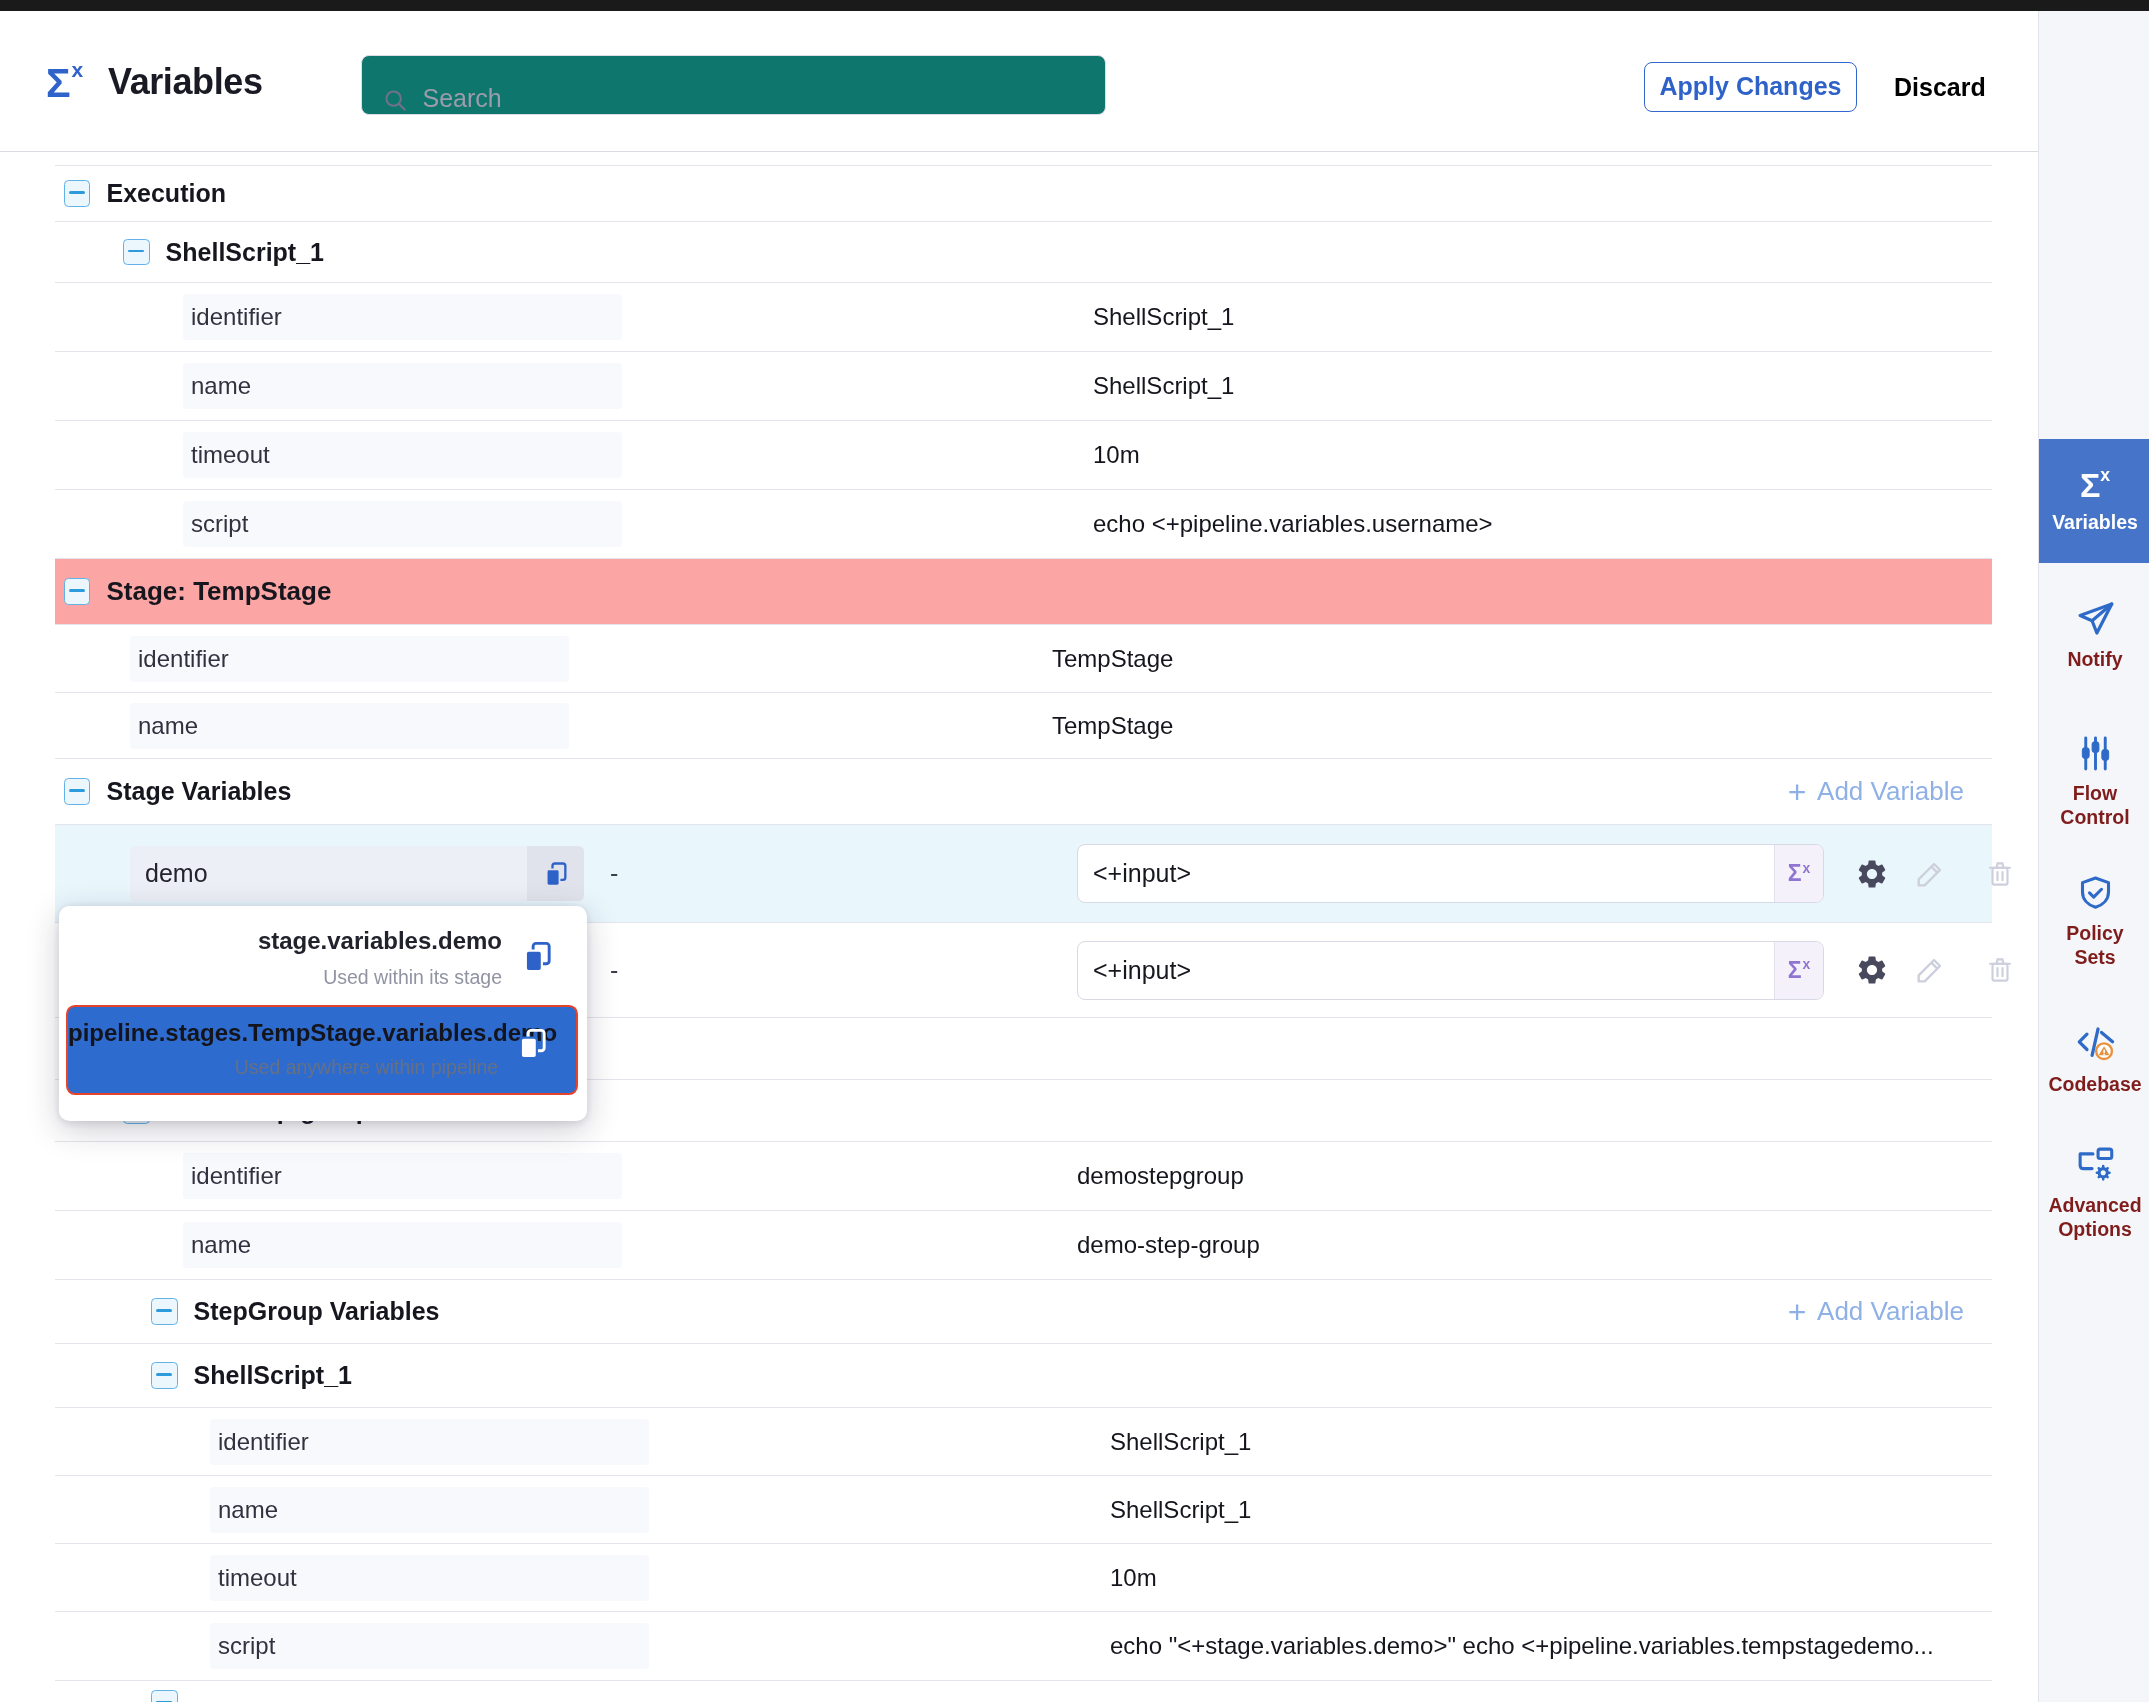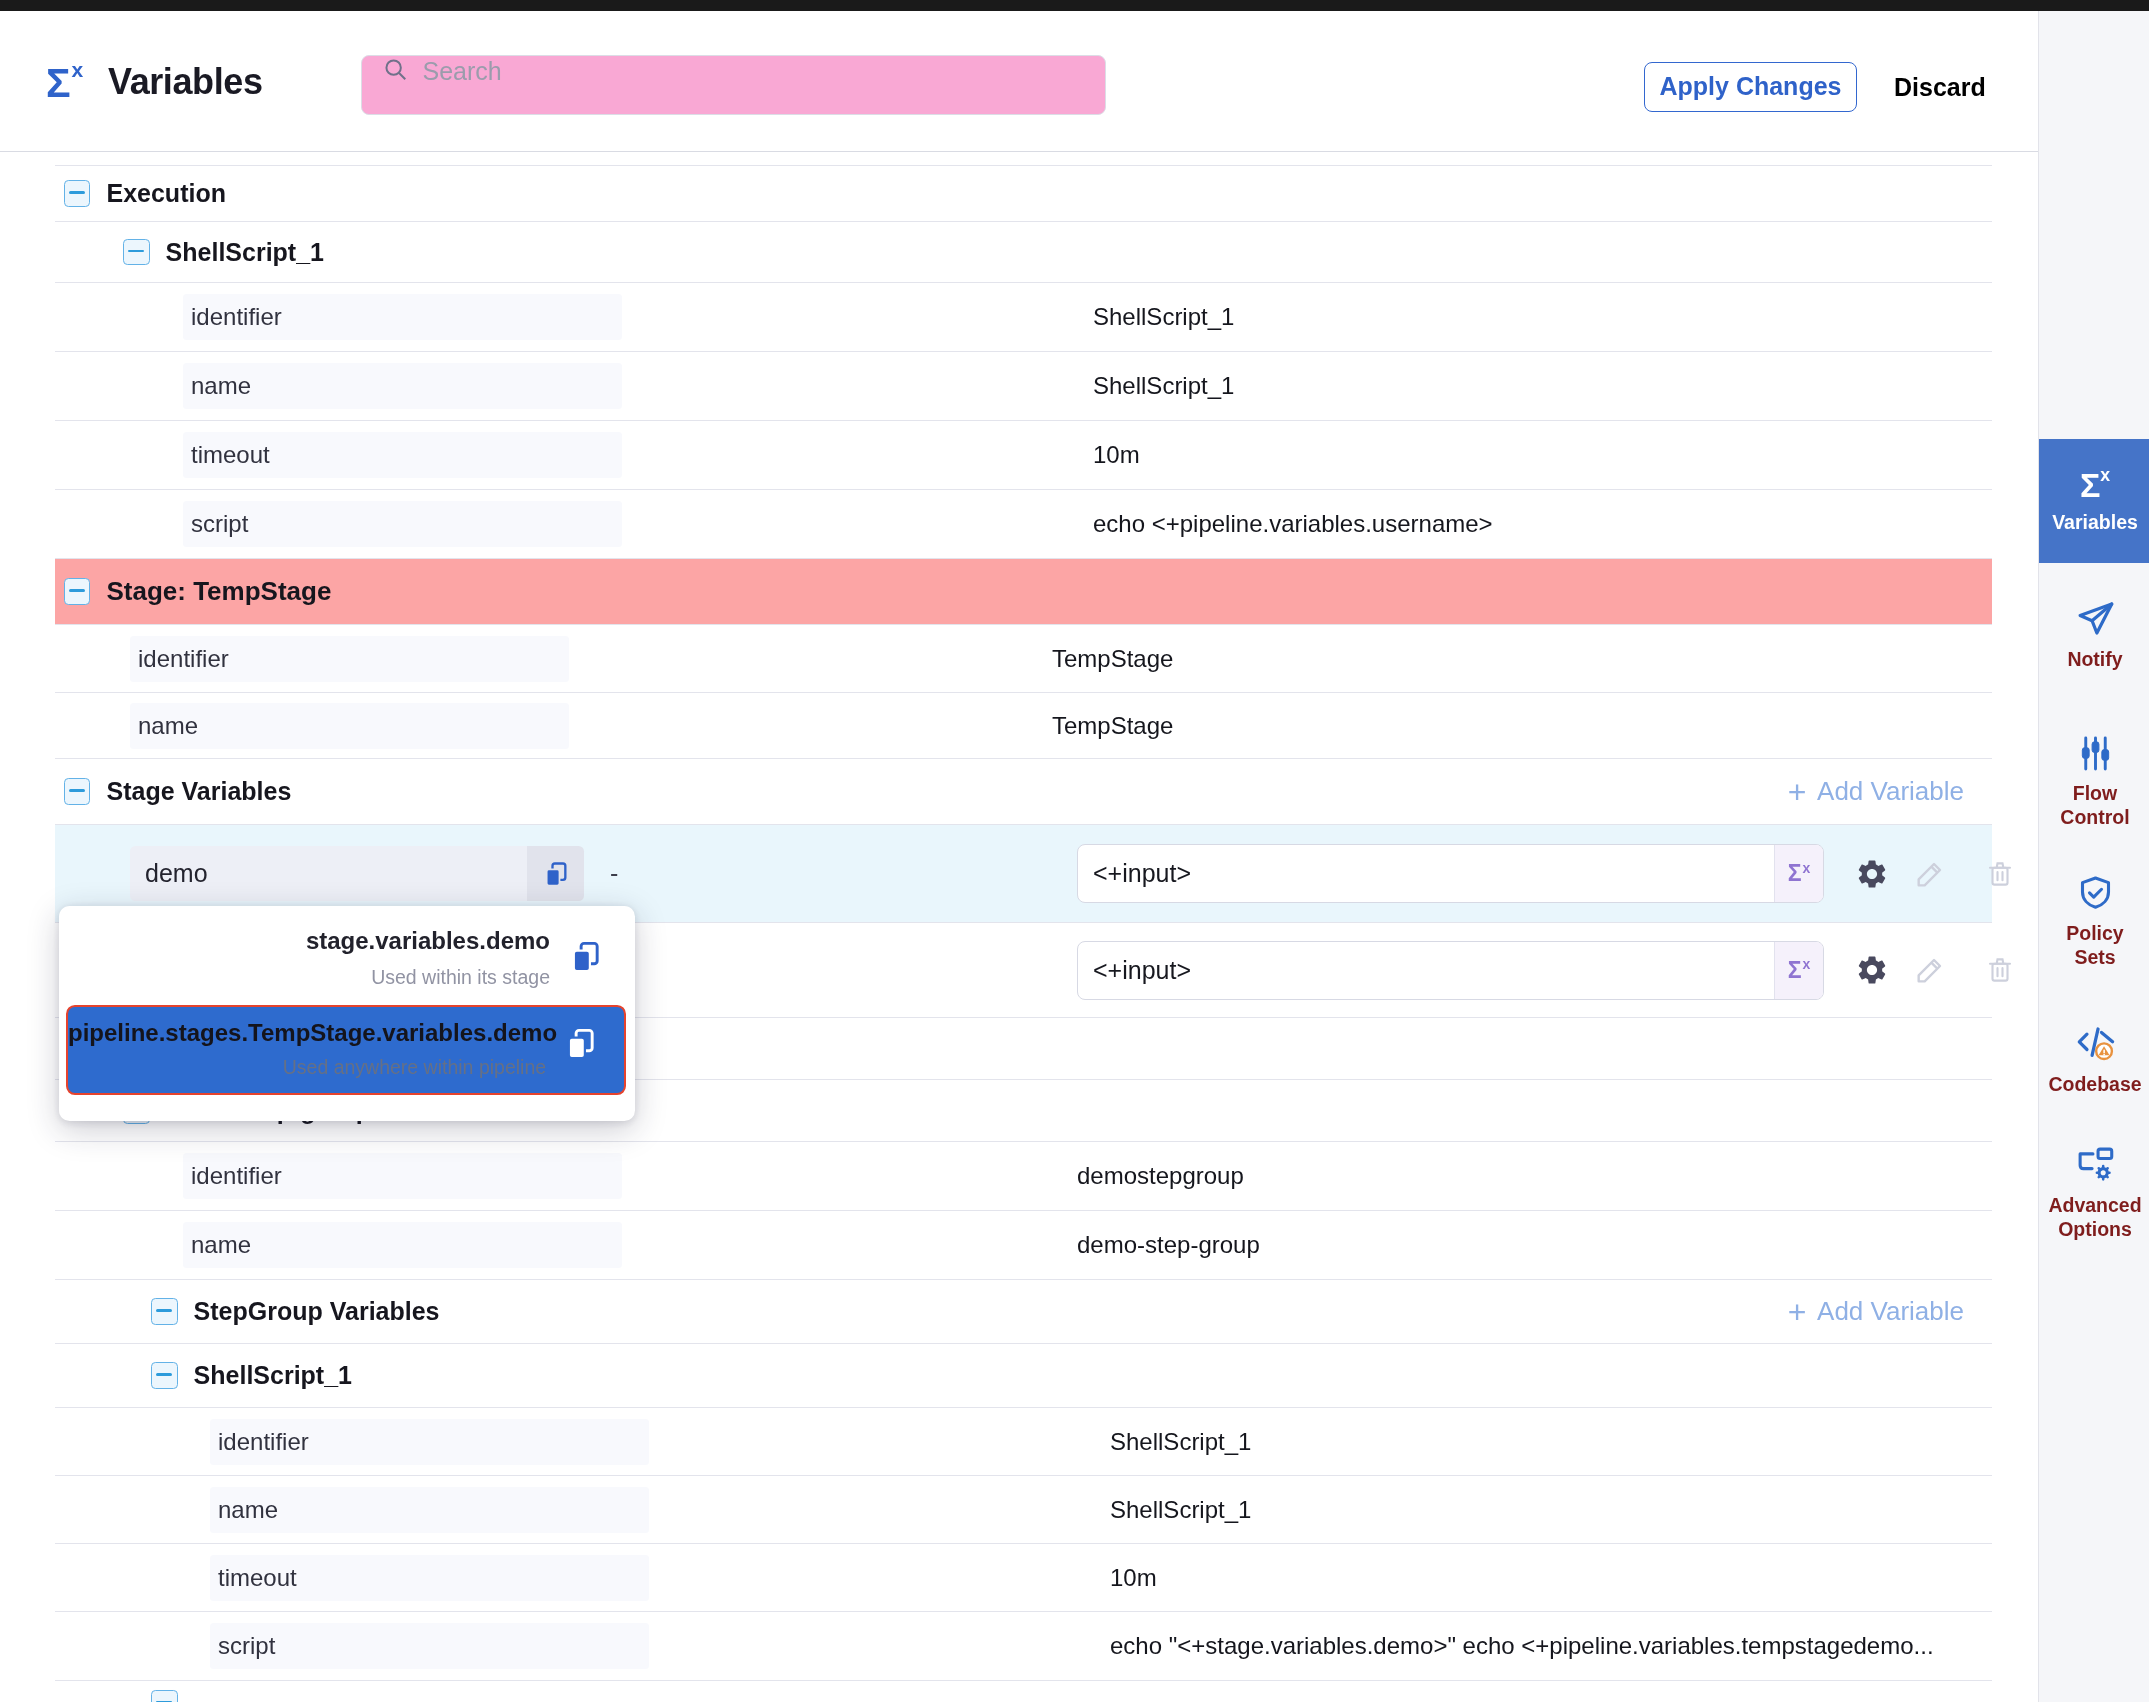--- a/index.html
+++ b/index.html
@@ -6,21 +6,21 @@
   .screen{position:relative;width:2149px;height:1702px;overflow:hidden;background:#fff;
           font-family:"Liberation Sans","DejaVu Sans",sans-serif;color:#17181f;}
   
   .topbar{position:absolute;left:0;top:0;width:2149px;height:10.6px;background:#1a1a1a;}
   
   .header{position:absolute;left:0;top:10.6px;width:2038px;height:140px;background:#fff;border-bottom:0.9px solid #d9dbe3;}
   .logo-sigma{position:absolute;left:46px;top:48px;font-size:41px;font-weight:700;color:#2f63ca;line-height:1;}
   .logo-sigma .supx{font-size:21px;vertical-align:19.5px;margin-left:0.9px;}
   .page-title{position:absolute;left:108px;top:50px;font-size:36px;font-weight:700;color:#1a1a24;letter-spacing:-0.4px;}
   .searchbox{position:absolute;left:361px;top:44px;width:745px;height:60px;border:0.9px solid #dcdde6;border-radius:8px;
-             background:#f9a8d4;display:flex;align-items:flex-start;box-sizing:border-box;}
+             background:#0f766e;display:flex;align-items:flex-end;box-sizing:border-box;}
   .searchbox svg{margin-left:19.5px;flex:none;}
   .searchbox input{flex:1;border:none;outline:none;background:transparent;font-family:inherit;
                    font-size:25px;color:#1a1a24;margin-left:12.4px;}
   .searchbox input::placeholder{color:#9b9cac;}
   .btn-apply{position:absolute;left:1644px;top:51px;width:213px;height:50px;border:1.8px solid #3367cf;border-radius:8px;
              background:#fff;color:#2f62c9;font-size:25px;font-weight:600;display:flex;align-items:center;justify-content:center;box-sizing:border-box;cursor:pointer;}
   .btn-discard{position:absolute;left:1894px;top:62px;font-size:25px;font-weight:600;color:#000000;cursor:pointer;}
   
   .sidebar{position:absolute;left:2038px;top:10.6px;width:112px;height:1692px;background:#f5f6f9;border-left:0.9px solid #e2e3ea;box-sizing:border-box;}
   .side-item{position:absolute;left:0;width:112px;display:flex;flex-direction:column;align-items:center;justify-content:center;cursor:pointer;}
@@ -54,21 +54,21 @@
   .vfield{position:absolute;left:1022px;width:747px;height:59px;background:#fff;border:0.9px solid #d7d9e4;border-radius:8px;
           display:flex;align-items:center;box-sizing:border-box;cursor:text;}
   .vfield .vtext{flex:1;padding-left:15px;font-size:25px;color:#17181f;}
   .vchip{width:48px;align-self:stretch;background:#f5f1fb;border-left:0.9px solid #e2e2ee;border-radius:0 7px 7px 0;
          display:flex;align-items:center;justify-content:center;color:#8f74d1;font-size:23px;font-weight:600;cursor:pointer;}
   .vchip .chipx{font-size:14px;vertical-align:8.9px;margin-left:0.9px;transform:translateY(-6.2px);}
   .rowicons{position:absolute;left:1800px;display:flex;align-items:center;}
   .rowicons .ic{cursor:pointer;display:flex;}
   .ic-pencil{margin-left:25px;} .ic-trash{margin-left:39px;}
   
-  .popup{position:absolute;left:59px;top:906px;width:576px;background:#fff;border-radius:10.6px;z-index:50;
+  .popup{position:absolute;left:59px;top:906px;width:528px;background:#fff;border-radius:10.6px;z-index:50;
          box-shadow:0 8.9px 32px rgba(30,30,60,0.22),0 1.8px 7px rgba(30,30,60,0.12);padding:21px 0 26.6px 0;box-sizing:border-box;}
   .pop-item1{position:relative;height:74px;cursor:pointer;}
   .pop-title{text-align:right;margin-right:85px;font-size:24px;font-weight:600;color:#22222c;white-space:nowrap;}
   .pop-sub{text-align:right;margin-right:85px;font-size:19.5px;color:#9193a3;margin-top:10.6px;padding-left:24px;}
   .pop-copy{position:absolute;right:32px;top:12.4px;}
   .pop-item2{position:relative;margin:3.5px 8.9px 0 7px;height:90px;background:#2e6bce;border:2.7px solid #e6432d;border-radius:8.9px;
              box-sizing:border-box;cursor:pointer;padding-top:12.4px;}
   .pop-item2 .pop-title{color:#14141c;margin-right:78px;}
   .pop-item2 .pop-sub{color:#667085;margin-right:78px;margin-top:8.9px;}
   .pop-item2 .pop-copy{right:26.6px;top:19.5px;}

